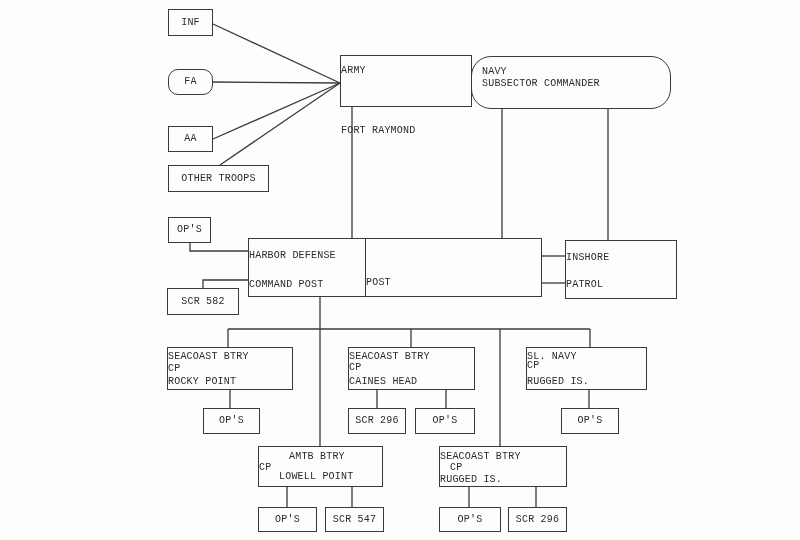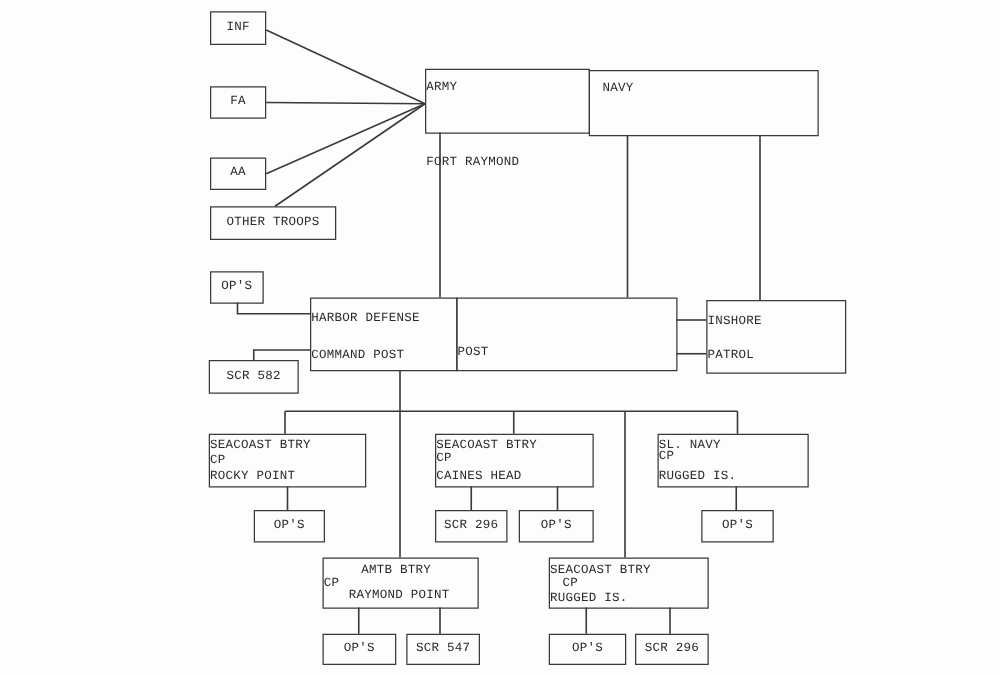--- a/index.html
+++ b/index.html
@@ -45,36 +45,37 @@
   <line x1="589" y1="389" x2="589" y2="408"></line>
   <line x1="287" y1="486" x2="287" y2="507"></line>
   <line x1="352" y1="486" x2="352" y2="507"></line>
   <line x1="469" y1="486" x2="469" y2="507"></line>
   <line x1="536" y1="486" x2="536" y2="507"></line>
 </svg>
 
 <div class="box c" style="left:168px;top:9px;width:45px;height:27px;">
     <span>INF</span>
   </div>
-<div class="box c" style="left:168px;top:69px;width:45px;height:26px;">
+<div class="box c" style="left:168px;top:69px;width:45px;height:26px;border-radius:10px;">
     <span>FA</span>
   </div>
 <div class="box c" style="left:168px;top:126px;width:45px;height:26px;">
     <span>AA</span>
   </div>
 <div class="box c" style="left:168px;top:165px;width:101px;height:27px;">
     <span>OTHER TROOPS</span>
   </div>
 
 <div class="box" style="left:340px;top:55px;width:132px;height:52px;">
   <span class="t" style="top:9px;">ARMY</span>
   <span class="t" style="top:21px;margin-top:48px;">FORT RAYMOND</span>
 </div>
-<div class="box" style="left:471px;top:56px;width:184px;height:53px;">
+<div class="box" style="left:471px;top:56px;width:200px;height:53px;border-radius:20px;">
   <span class="t" style="top:9px;left:10px;">NAVY</span>
+  <span class="t" style="top:21px;left:10px;">SUBSECTOR COMMANDER</span>
 </div>
 
 <div class="box c" style="left:168px;top:217px;width:43px;height:26px;">
     <span>OP'S</span>
   </div>
 <div class="box c" style="left:167px;top:288px;width:72px;height:27px;">
     <span>SCR 582</span>
   </div>
 
 <div class="box" style="left:248px;top:238px;width:118px;height:59px;">
@@ -115,21 +116,21 @@
   <span class="t" style="top:12px;">CP</span>
   <span class="t" style="top:28px;">RUGGED IS.</span>
 </div>
 <div class="box c" style="left:561px;top:408px;width:58px;height:26px;">
     <span>OP'S</span>
   </div>
 
 <div class="box" style="left:258px;top:446px;width:125px;height:41px;">
   <span class="t" style="top:4px;left:30px;">AMTB BTRY</span>
   <span class="t" style="top:15px;">CP</span>
-  <span class="t" style="top:24px;left:20px;">RAYMOND POINT</span>
+  <span class="t" style="top:24px;left:20px;">LOWELL POINT</span>
 </div>
 <div class="box c" style="left:258px;top:507px;width:59px;height:25px;">
     <span>OP'S</span>
   </div>
 <div class="box c" style="left:325px;top:507px;width:59px;height:25px;">
     <span>SCR 547</span>
   </div>
 
 <div class="box" style="left:439px;top:446px;width:128px;height:41px;">
   <span class="t" style="top:4px;">SEACOAST BTRY</span>

